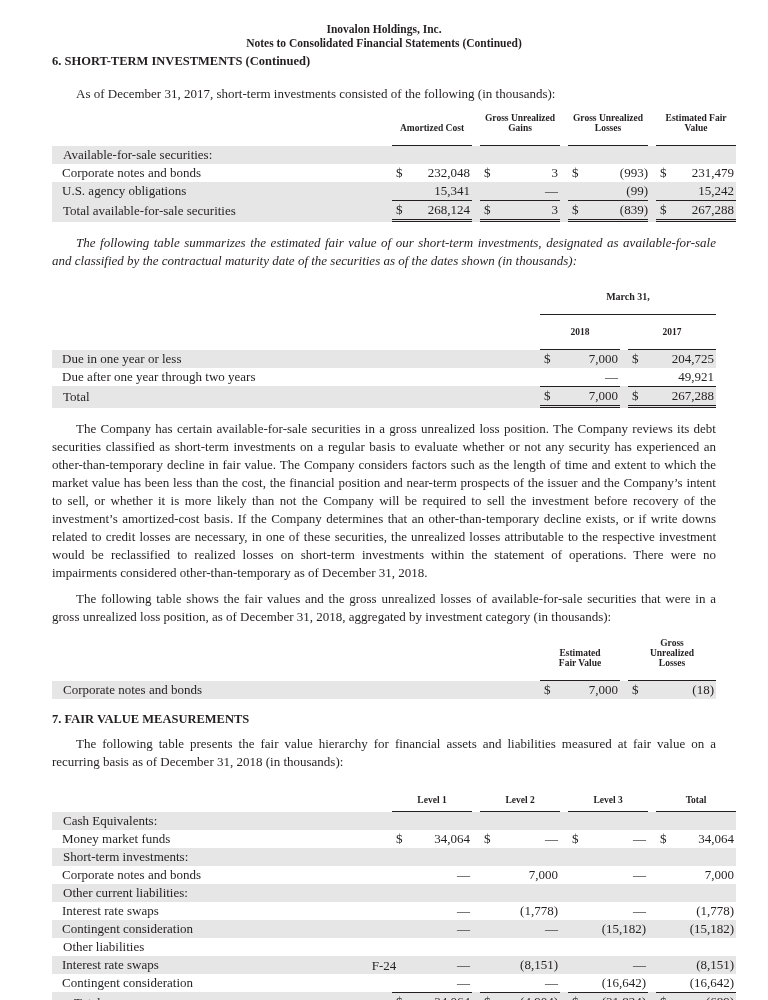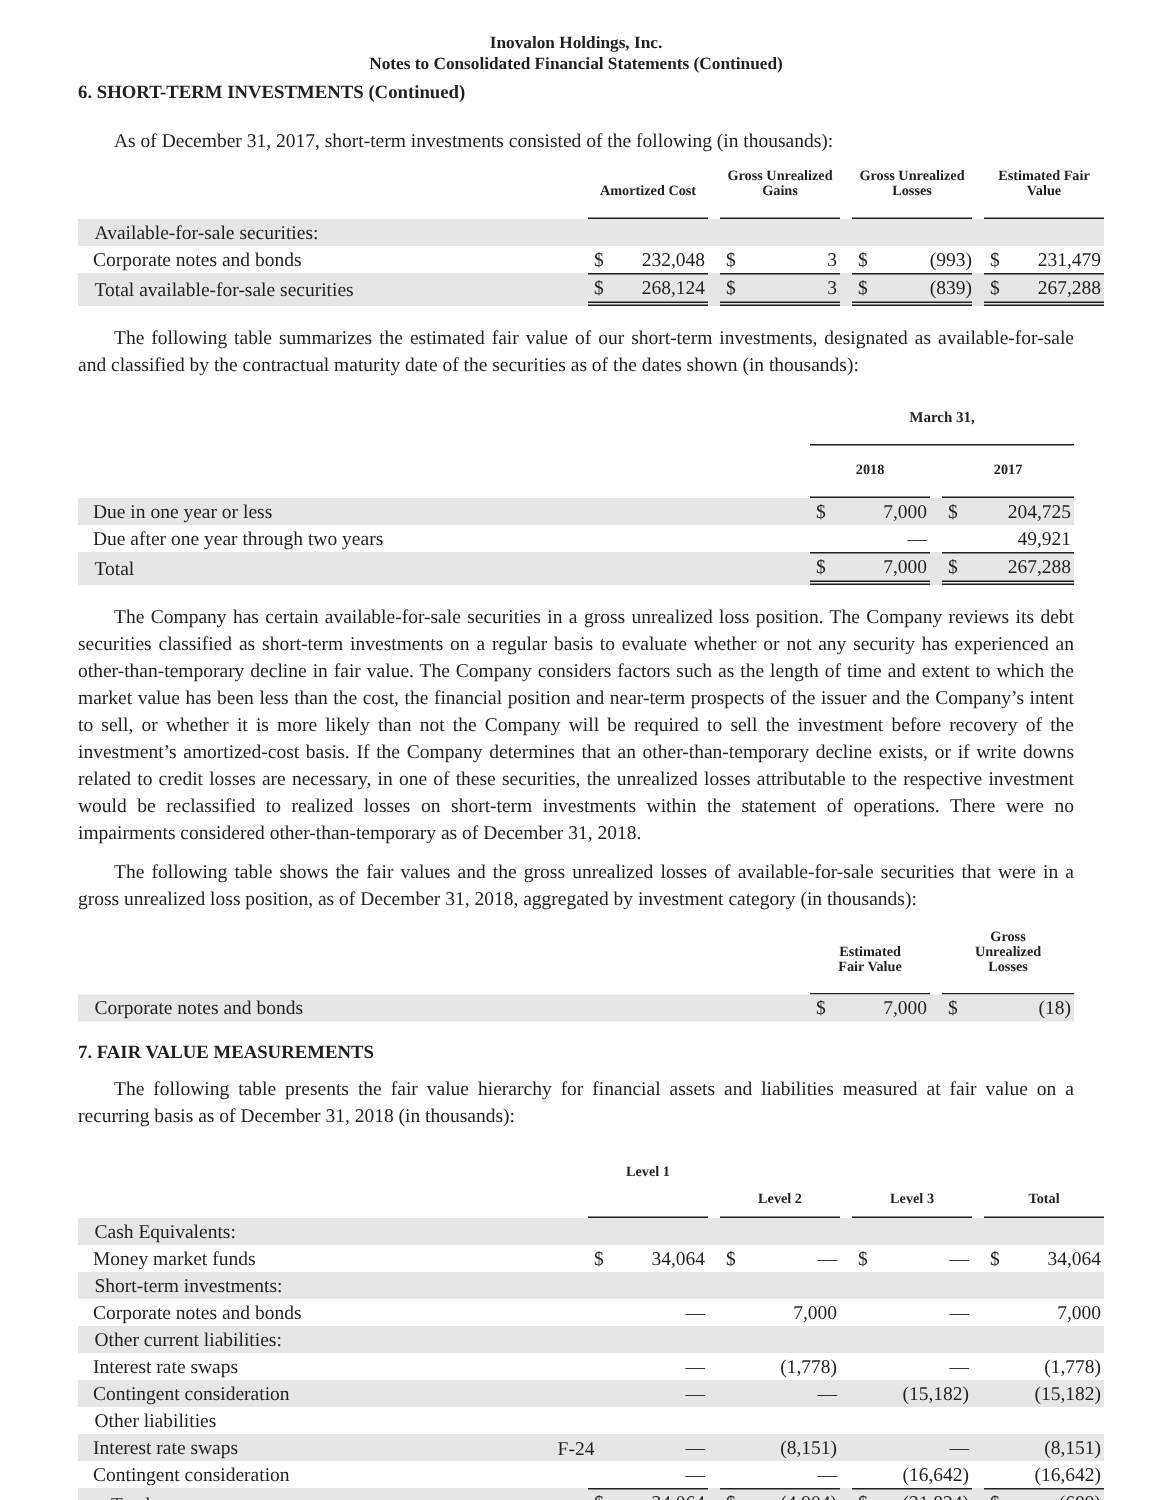--- a/index.html
+++ b/index.html
@@ -86,37 +86,51 @@
       <td class="dol">$</td>
           <td class="num">3</td>
           <td class="gap"></td>
       <td class="dol">$</td>
           <td class="num" style="padding-right:0">(993)</td>
           <td class="gap"></td>
       <td class="dol">$</td>
           <td class="num">231,479</td>
     </tr>
     <tr class="shade">
+      <td class="ind">U.S. agency obligations</td>
+      <td></td>
+          <td class="num">15,341</td>
+          <td class="gap"></td>
+      <td></td>
+          <td class="num">—</td>
+          <td class="gap"></td>
+      <td></td>
+          <td class="num" style="padding-right:0">(99)</td>
+          <td class="gap"></td>
+      <td></td>
+          <td class="num">15,242</td>
+    </tr>
+    <tr class="shade">
       <td class="lbl">Total available-for-sale securities</td>
       <td class="dol tot">$</td>
           <td class="num tot">268,124</td>
           <td class="gap"></td>
       <td class="dol tot">$</td>
           <td class="num tot">3</td>
           <td class="gap"></td>
       <td class="dol tot">$</td>
           <td class="num tot" style="padding-right:0">(839)</td>
           <td class="gap"></td>
       <td class="dol tot">$</td>
           <td class="num tot">267,288</td>
     </tr>
   </tbody>
     </table>
 
-  <p style="margin-top:12px;">The following table summarizes the estimated fair value of our short-term investments, designated as available-for-sale and classified by the contractual maturity date of the securities as of the dates shown (in thousands):</p>
+  <p style="margin-top:12px;font-style:italic;">The following table summarizes the estimated fair value of our short-term investments, designated as available-for-sale and classified by the contractual maturity date of the securities as of the dates shown (in thousands):</p>
 
   <table style="margin-top:14px;">
     <colgroup>
       <col style="width:488px">
         <col style="width:18px">
         <col style="width:62px">
         <col style="width:8px">
       <col style="width:18px">
         <col style="width:70px">
     </colgroup>
@@ -202,21 +216,21 @@
         <col style="width:8px">
       <col style="width:18px">
         <col style="width:62px">
         <col style="width:8px">
       <col style="width:18px">
         <col style="width:62px">
     </colgroup>
     <tbody>
         <tr>
       <th></th>
-      <th colspan="2" class="colhead" style="padding-bottom:24px;">Level 1</th>
+      <th colspan="2" class="colhead" style="padding-bottom:6px;">Level 1</th>
           <th class="gap"></th>
       <th colspan="2" class="colhead" style="padding-bottom:6px;">Level 2</th>
           <th class="gap"></th>
       <th colspan="2" class="colhead" style="padding-bottom:6px;">Level 3</th>
           <th class="gap"></th>
       <th colspan="2" class="colhead" style="padding-bottom:6px;">Total</th>
     </tr>
     </tbody>
       <tbody id="t4body">
         <tr class="shade">

